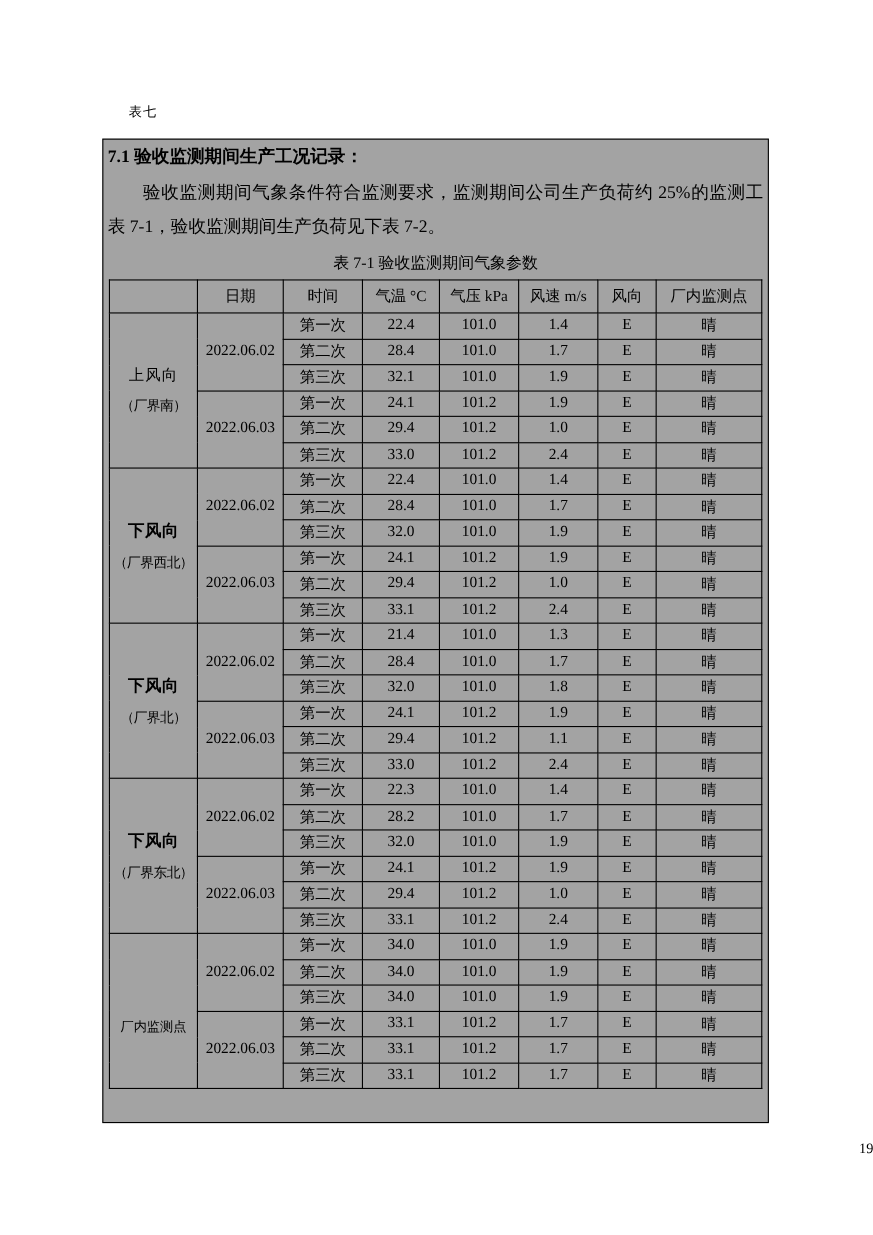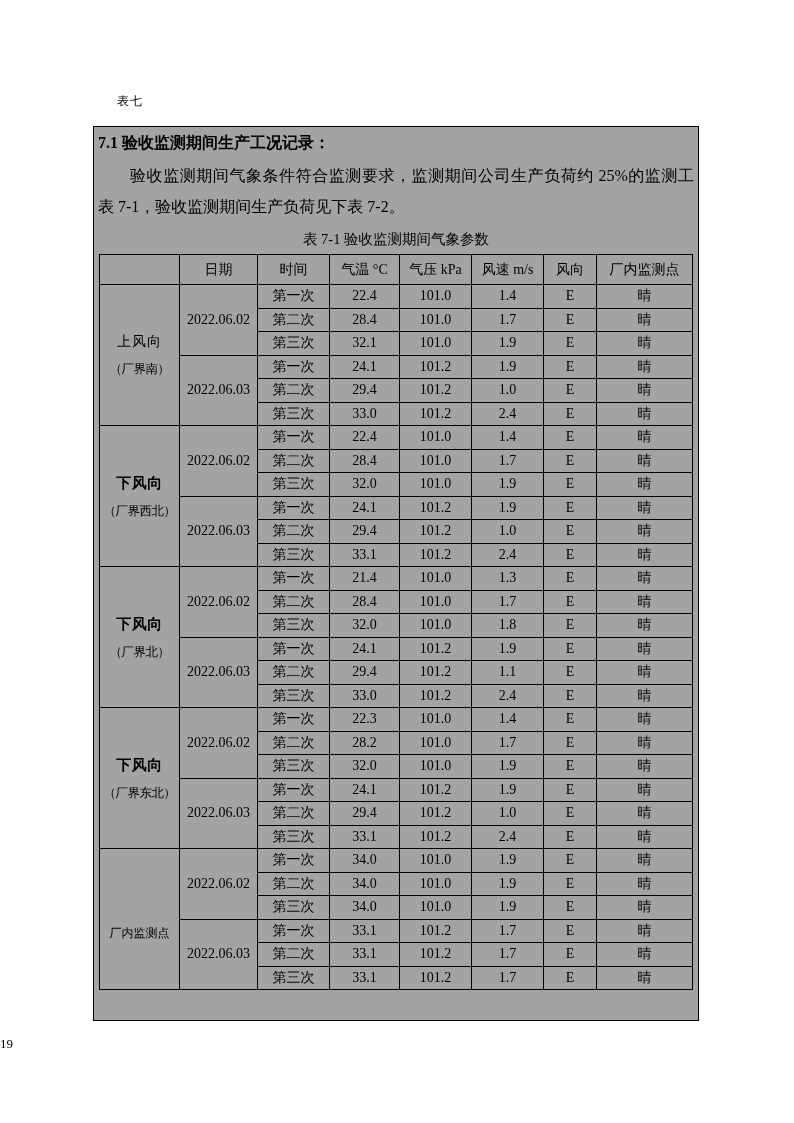--- a/index.html
+++ b/index.html
@@ -77,21 +77,21 @@
     letter-spacing: 0.5px;
   }
   .loc-sub { font-size: 12.5px; letter-spacing: -0.5px; margin-top: 5px; }
   .loc-single { font-size: 12px; letter-spacing: 0px; margin-top: 28px; }
   .date-cell { font-size: 14px; }
   .page-number {
     position: absolute;
     left: 0;
     width: 100%;
     top: 1036px;
-    text-align: left;
+    text-align: right;
     font-size: 13px;
   }
 </style>
 </head>
 <body>
 
 <div class="page">
 
   <div class="kicker">表七</div>
 

